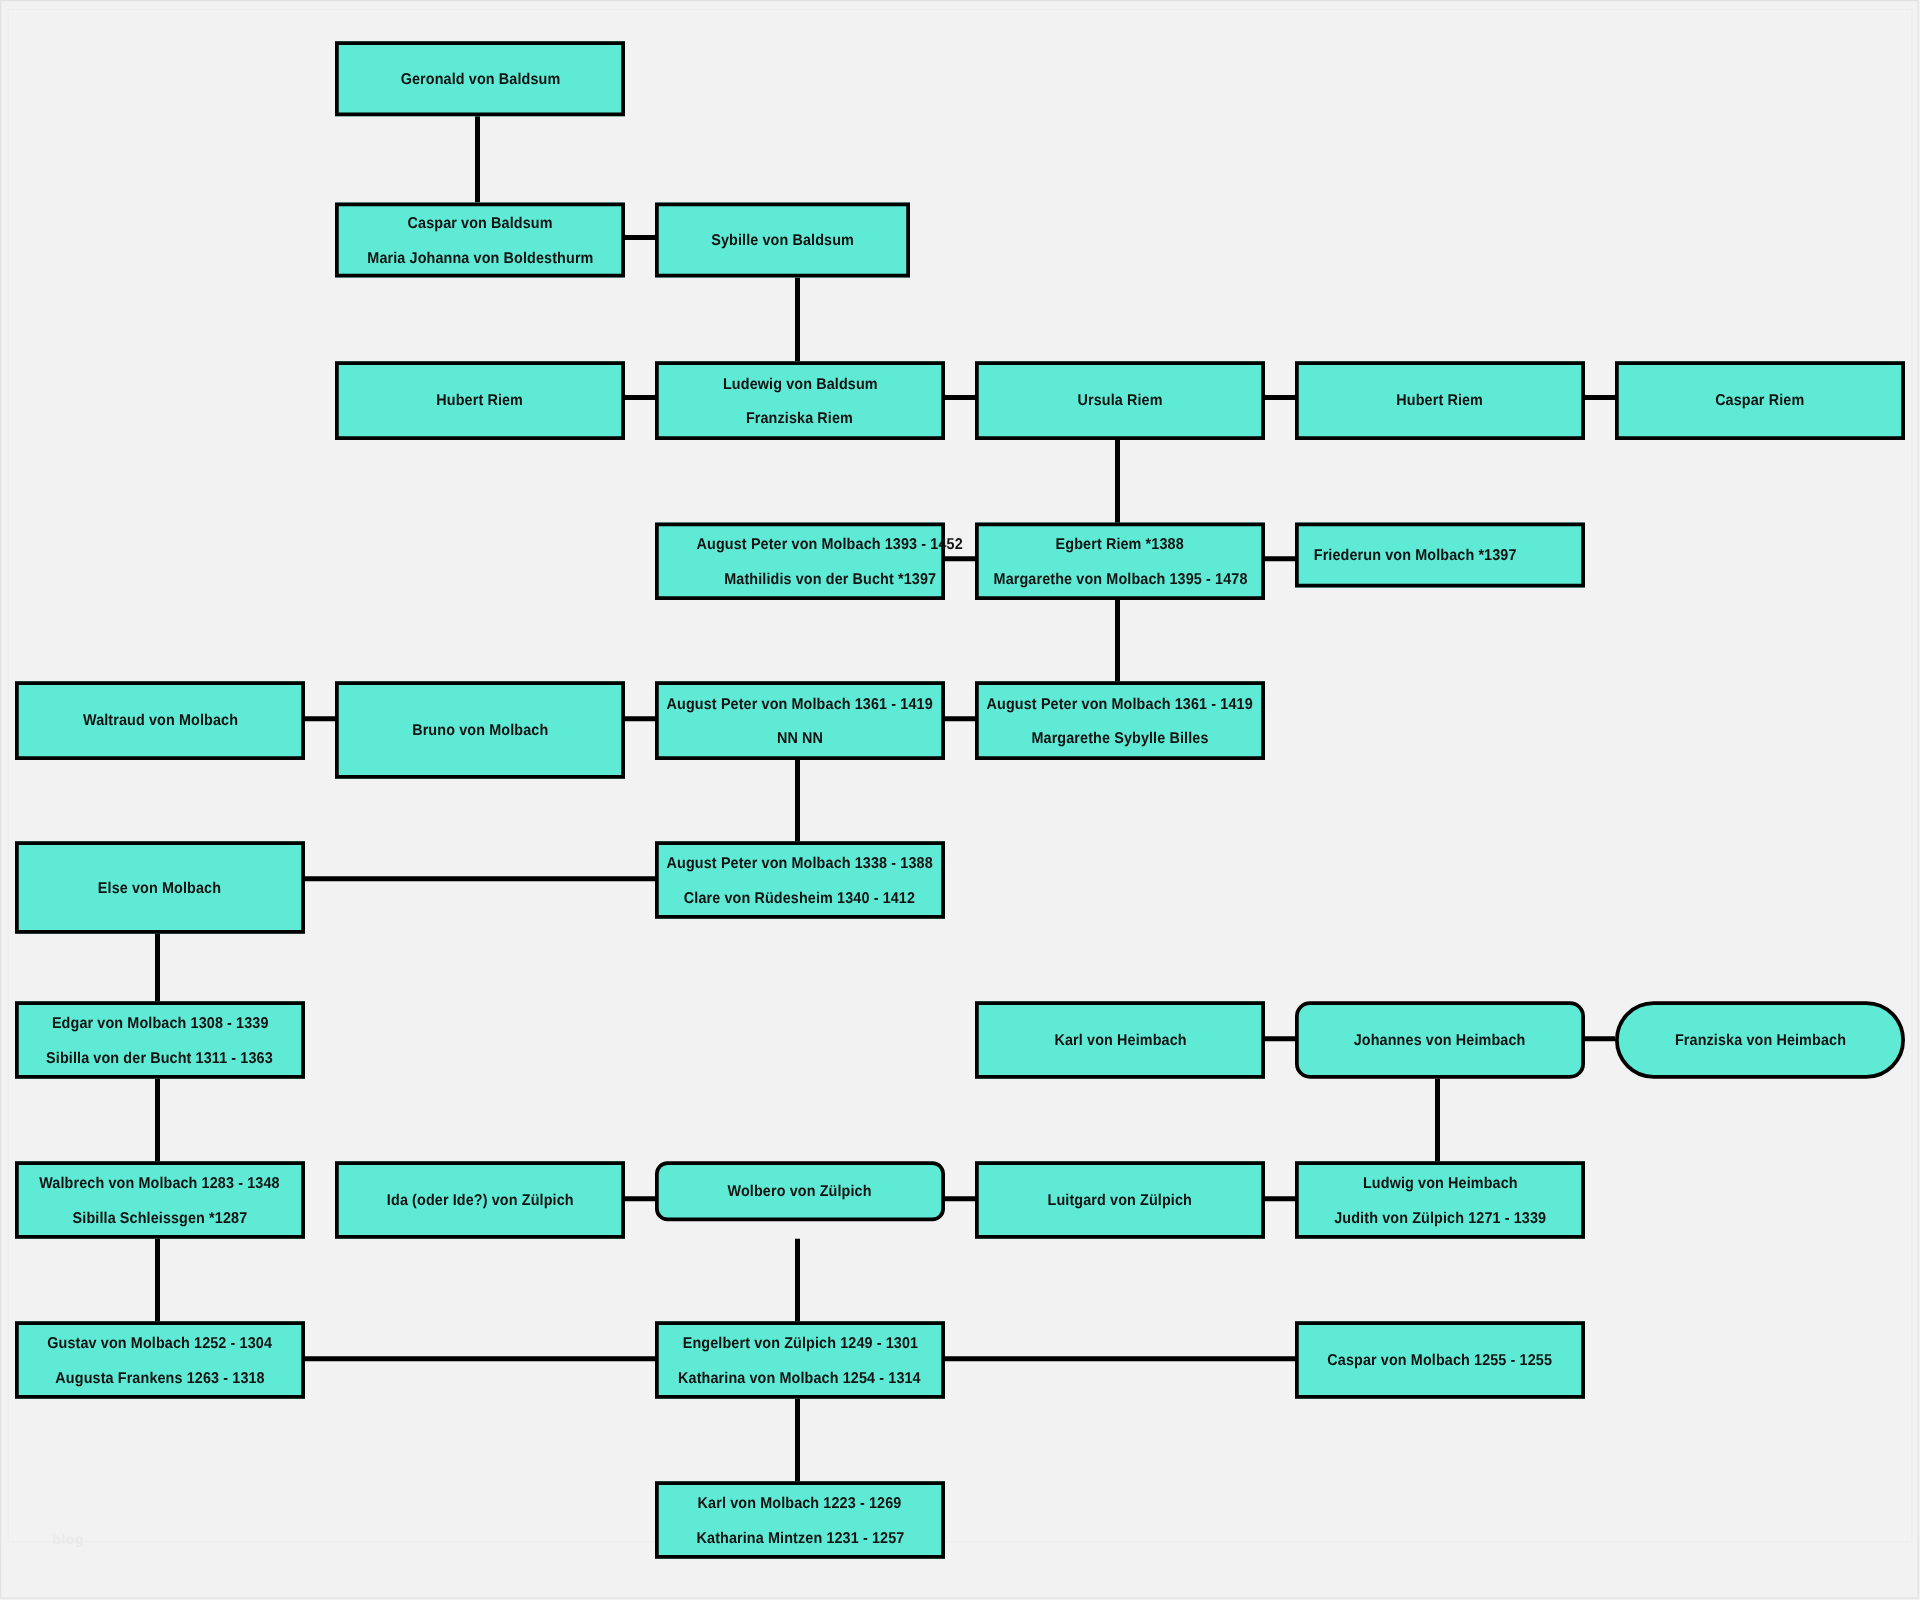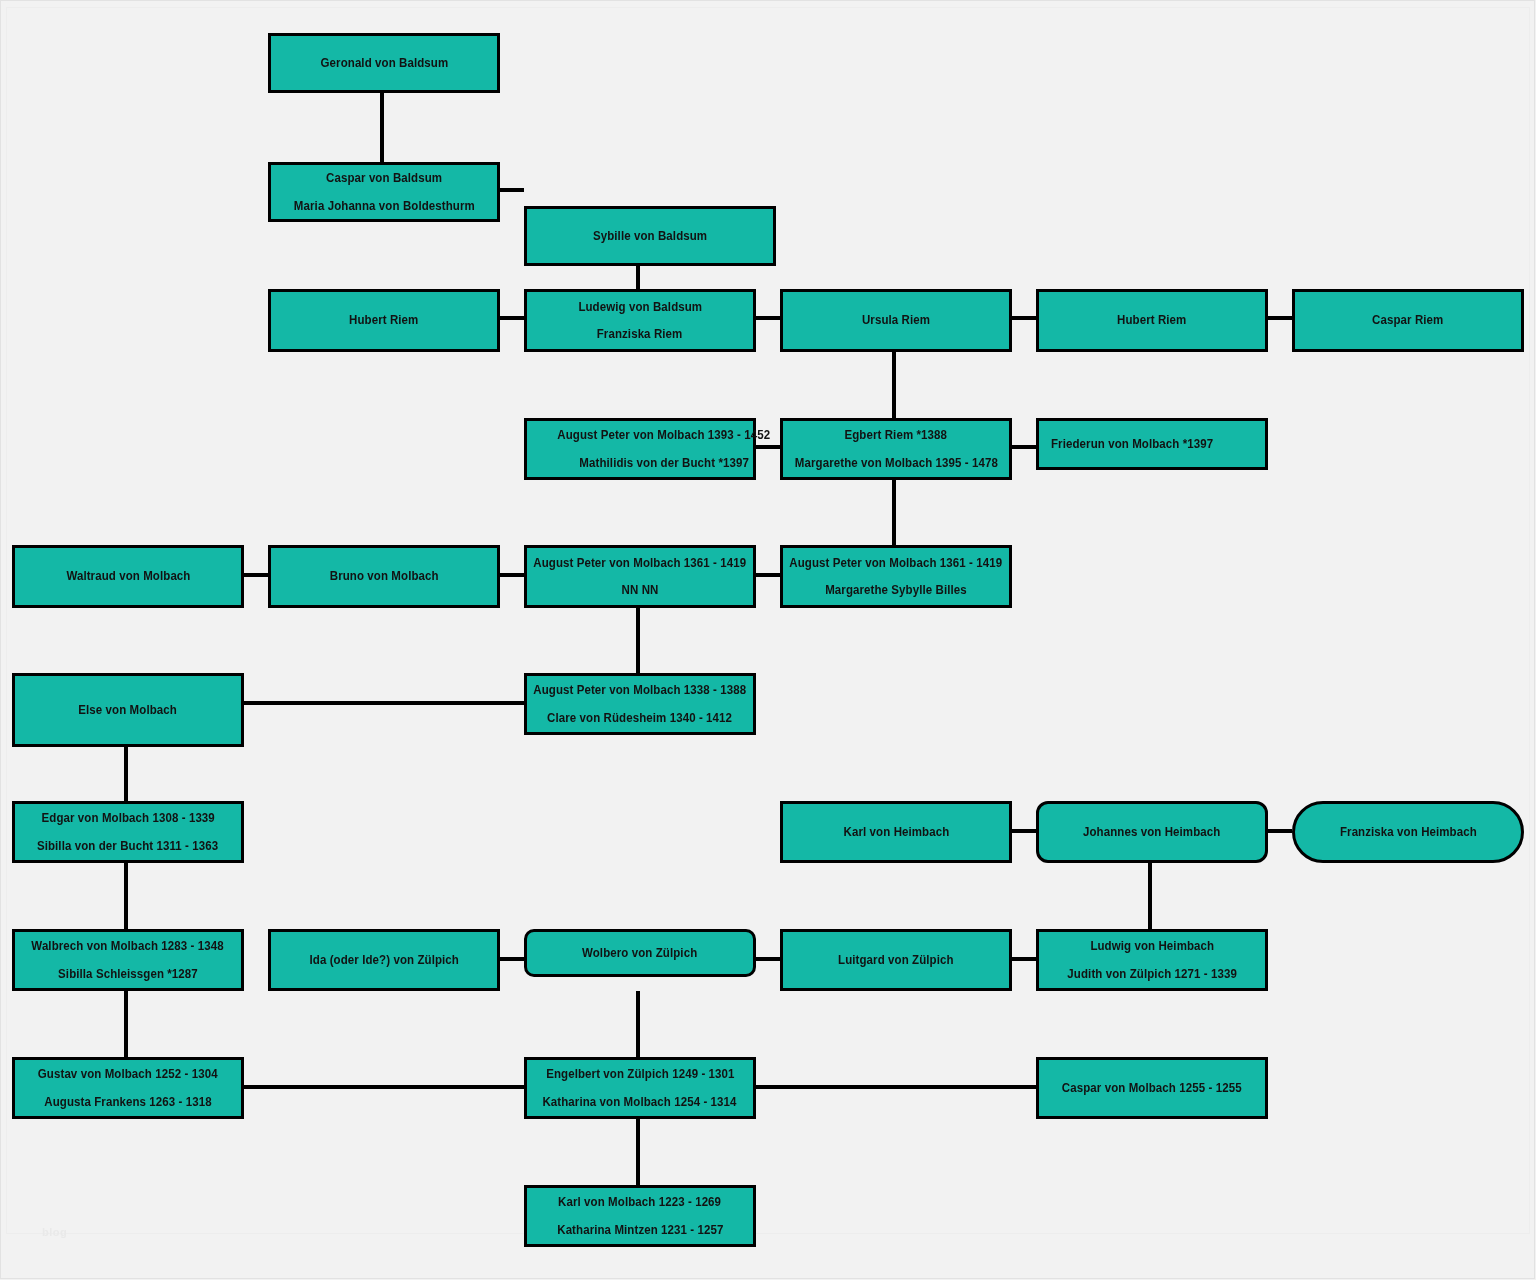--- a/index.html
+++ b/index.html
@@ -28,21 +28,21 @@
     position: absolute;
     left: 6px; top: 7px;
     width: 1524px; height: 1227px;
     border: 1px solid #ededed;
     box-sizing: border-box;
     pointer-events: none;
   }
   .node {
     position: absolute;
     box-sizing: border-box;
-    background: #14b8a6;
+    background: #5eead4;
     border: 3px solid #000000;
     display: flex;
     flex-direction: column;
     align-items: center;
     justify-content: center;
     z-index: 3;
   }
   .node .line1, .node .line2 {
     font-size: 12.5px;
     font-weight: bold;
@@ -112,21 +112,21 @@
       <div class="conn" style="left: 636px; top: 1119px; width: 4px; height: 68px;"></div>
     </div>
   <div id="node-layer">
       <div class="node" style="left: 268px; top: 33px; width: 232px; height: 60px;">
         <div class="line1">Geronald von Baldsum</div>
       </div>
       <div class="node two-line" style="left: 268px; top: 162px; width: 232px; height: 60px;">
         <div class="line1">Caspar von Baldsum</div>
         <div class="line2">Maria Johanna von Boldesthurm</div>
       </div>
-      <div class="node" style="left: 524px; top: 162px; width: 252px; height: 60px; margin-top: 44px;">
+      <div class="node" style="left: 524px; top: 162px; width: 204px; height: 60px;">
         <div class="line1">Sybille von Baldsum</div>
       </div>
       <div class="node" style="left: 268px; top: 289px; width: 232px; height: 63px;">
         <div class="line1">Hubert Riem</div>
       </div>
       <div class="node two-line" style="left: 524px; top: 289px; width: 232px; height: 63px;">
         <div class="line1">Ludewig von Baldsum</div>
         <div class="line2">Franziska Riem</div>
       </div>
       <div class="node" style="left: 780px; top: 289px; width: 232px; height: 63px;">
@@ -145,21 +145,21 @@
       <div class="node two-line" style="left: 780px; top: 418px; width: 232px; height: 62px;">
         <div class="line1">Egbert Riem *1388</div>
         <div class="line2">Margarethe von Molbach 1395 - 1478</div>
       </div>
       <div class="node left-text" style="left: 1036px; top: 418px; width: 232px; height: 52px;">
         <div class="line1">Friederun von Molbach *1397</div>
       </div>
       <div class="node" style="left: 12px; top: 545px; width: 232px; height: 63px;">
         <div class="line1">Waltraud von Molbach</div>
       </div>
-      <div class="node" style="left: 268px; top: 545px; width: 232px; height: 63px;">
+      <div class="node" style="left: 268px; top: 545px; width: 232px; height: 78px;">
         <div class="line1">Bruno von Molbach</div>
       </div>
       <div class="node two-line" style="left: 524px; top: 545px; width: 232px; height: 63px;">
         <div class="line1">August Peter von Molbach 1361 - 1419</div>
         <div class="line2">NN NN</div>
       </div>
       <div class="node two-line" style="left: 780px; top: 545px; width: 232px; height: 63px;">
         <div class="line1">August Peter von Molbach 1361 - 1419</div>
         <div class="line2">Margarethe Sybylle Billes</div>
       </div>

